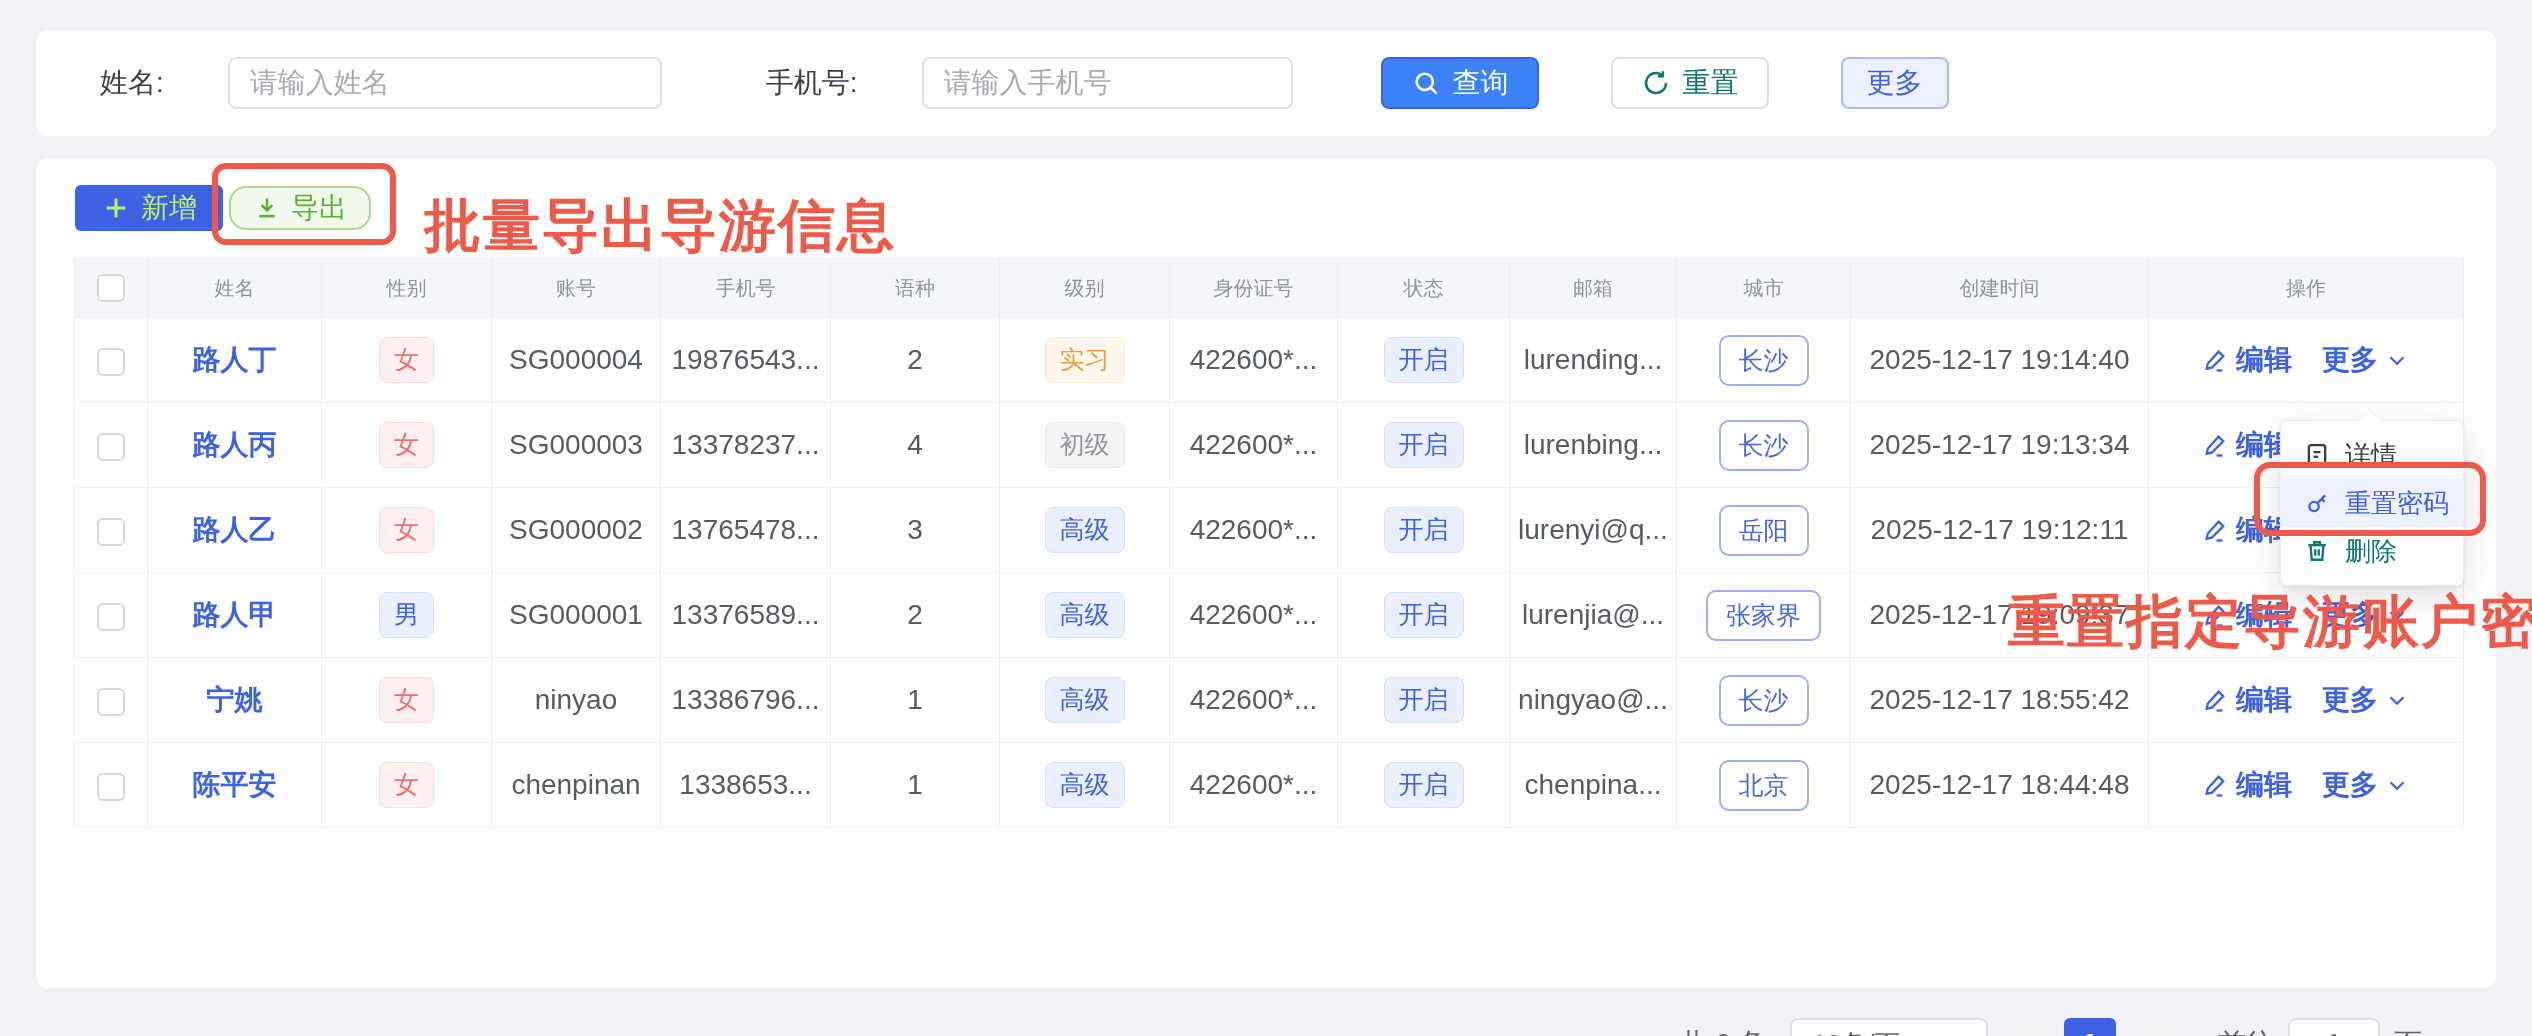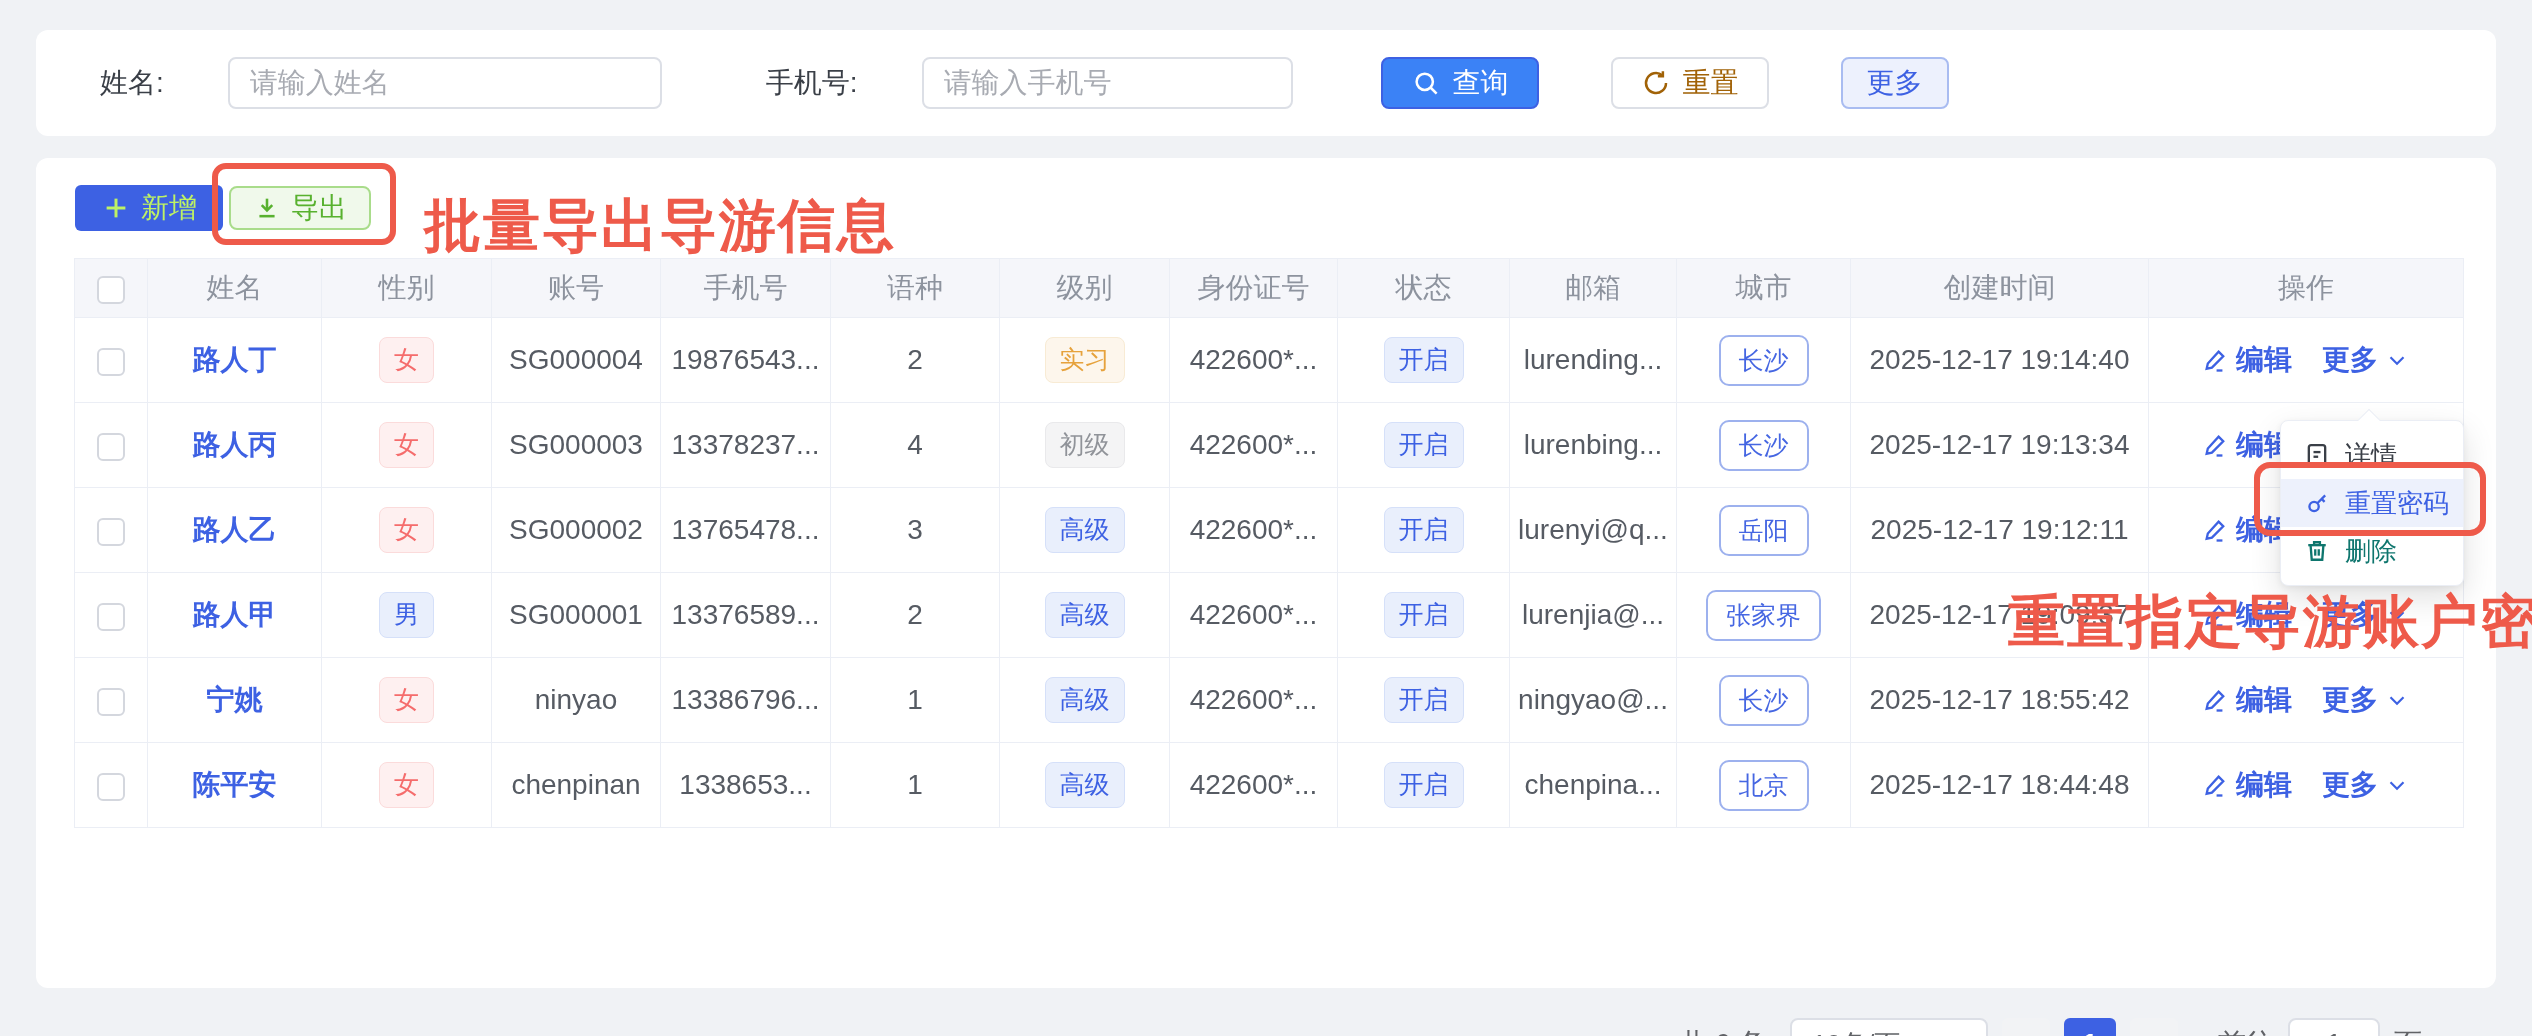--- a/index.html
+++ b/index.html
@@ -10,32 +10,32 @@
 
   
   .search-card { left:36px; top:30px; width:2460px; height:106px; display:flex; align-items:center; padding-left:64px;gap:48px; }
   .fld-label { color:#3a3f47; margin-right:16px; white-space:nowrap; }
   .inp { height:52px; border:2px solid #dcdfe6; border-radius:8px; padding:0 20px; font-size:28px; color:#303133; outline:none; font-family:inherit; background:#fff; }
   .inp::placeholder { color:#a8abb2; }
   .inp-name { width:434px; margin-right:56px; }
   .inp-phone { width:371px; margin-right:40px; }
   .btn { display:inline-flex; align-items:center; justify-content:center; gap:12px; height:52px; border-radius:8px; font-size:28px; cursor:pointer; border:2px solid transparent; white-space:nowrap; }
   .btn-primary { background:#3b82f6; color:#fff; border-color:#3d61e3; padding:11px 28px; }
-  .btn-plain { background:#fff; color:#a16207; border-color:#dcdfe6; padding:4px 28px; margin-left:24px; }
+  .btn-plain { background:#fff; color:#0f766e; border-color:#dcdfe6; padding:4px 28px; margin-left:24px; }
   .btn-light-blue { background:#edf1fd; color:#3d61e3; border-color:#a9bcf1; padding:0 24px; margin-left:24px; }
 
   
   .main-card { left:36px; top:158px; width:2460px; height:830px; }
   .btn-add { position:absolute; left:39px; top:27px; height:46px; border-radius:6px; padding:0 24px; gap:10px; background:#3d61e3; color:#bef264; }
-  .btn-export { position:absolute; left:193px; top:28px; height:44px; border-radius:8px; padding:0 22px; gap:10px; background:#f0f9eb; color:#58b12f; border:2px solid #a9dc8b; }
+  .btn-export { position:absolute; left:193px; top:28px; height:44px; border-radius:17px; padding:0 22px; gap:10px; background:#f0f9eb; color:#58b12f; border:2px solid #a9dc8b; }
 
   
   table { position:absolute; left:38px; top:100px; width:2390px; border-collapse:collapse; table-layout:fixed; }
   th, td { border:1px solid #ebeef5; text-align:center; vertical-align:middle; overflow:hidden; white-space:nowrap; }
-  th { height:59px; background:#f5f6fa; color:#8d939e; font-weight:normal; font-size:28px; }
+  th { height:59px; background:#f5f6fa; color:#8d939e; font-weight:normal; font-size:20px; }
   td { height:85px; font-size:28px; color:#565b63; }
   .name-link { color:#3d61e3; font-weight:bold; cursor:pointer; }
   .tag { display:inline-block; padding:6px 14px; border-radius:8px; font-size:25px; line-height:1.25; border:1px solid transparent; }
   .tag-danger  { background:#fef0f0; color:#f56c6c; border-color:#fbdbdb; }
   .tag-primary { background:#e9effc; color:#3d61e3; border-color:#d5e0f9; }
   .tag-warning { background:#fdf6ec; color:#e6a23c; border-color:#f8ebd4; }
   .tag-info    { background:#f4f4f5; color:#909399; border-color:#e9e9eb; }
   .city-tag { display:inline-block; padding:7px 18px; border-radius:10px; border:2px solid #9db1ee; color:#4566e2; font-size:25px; background:#fff; }
   .checkbox { display:inline-block; width:28px; height:28px; border:2px solid #d4d7de; border-radius:6px; background:#fff; cursor:pointer; vertical-align:middle; }
   .ops { display:flex; align-items:center; justify-content:center; gap:30px; }

